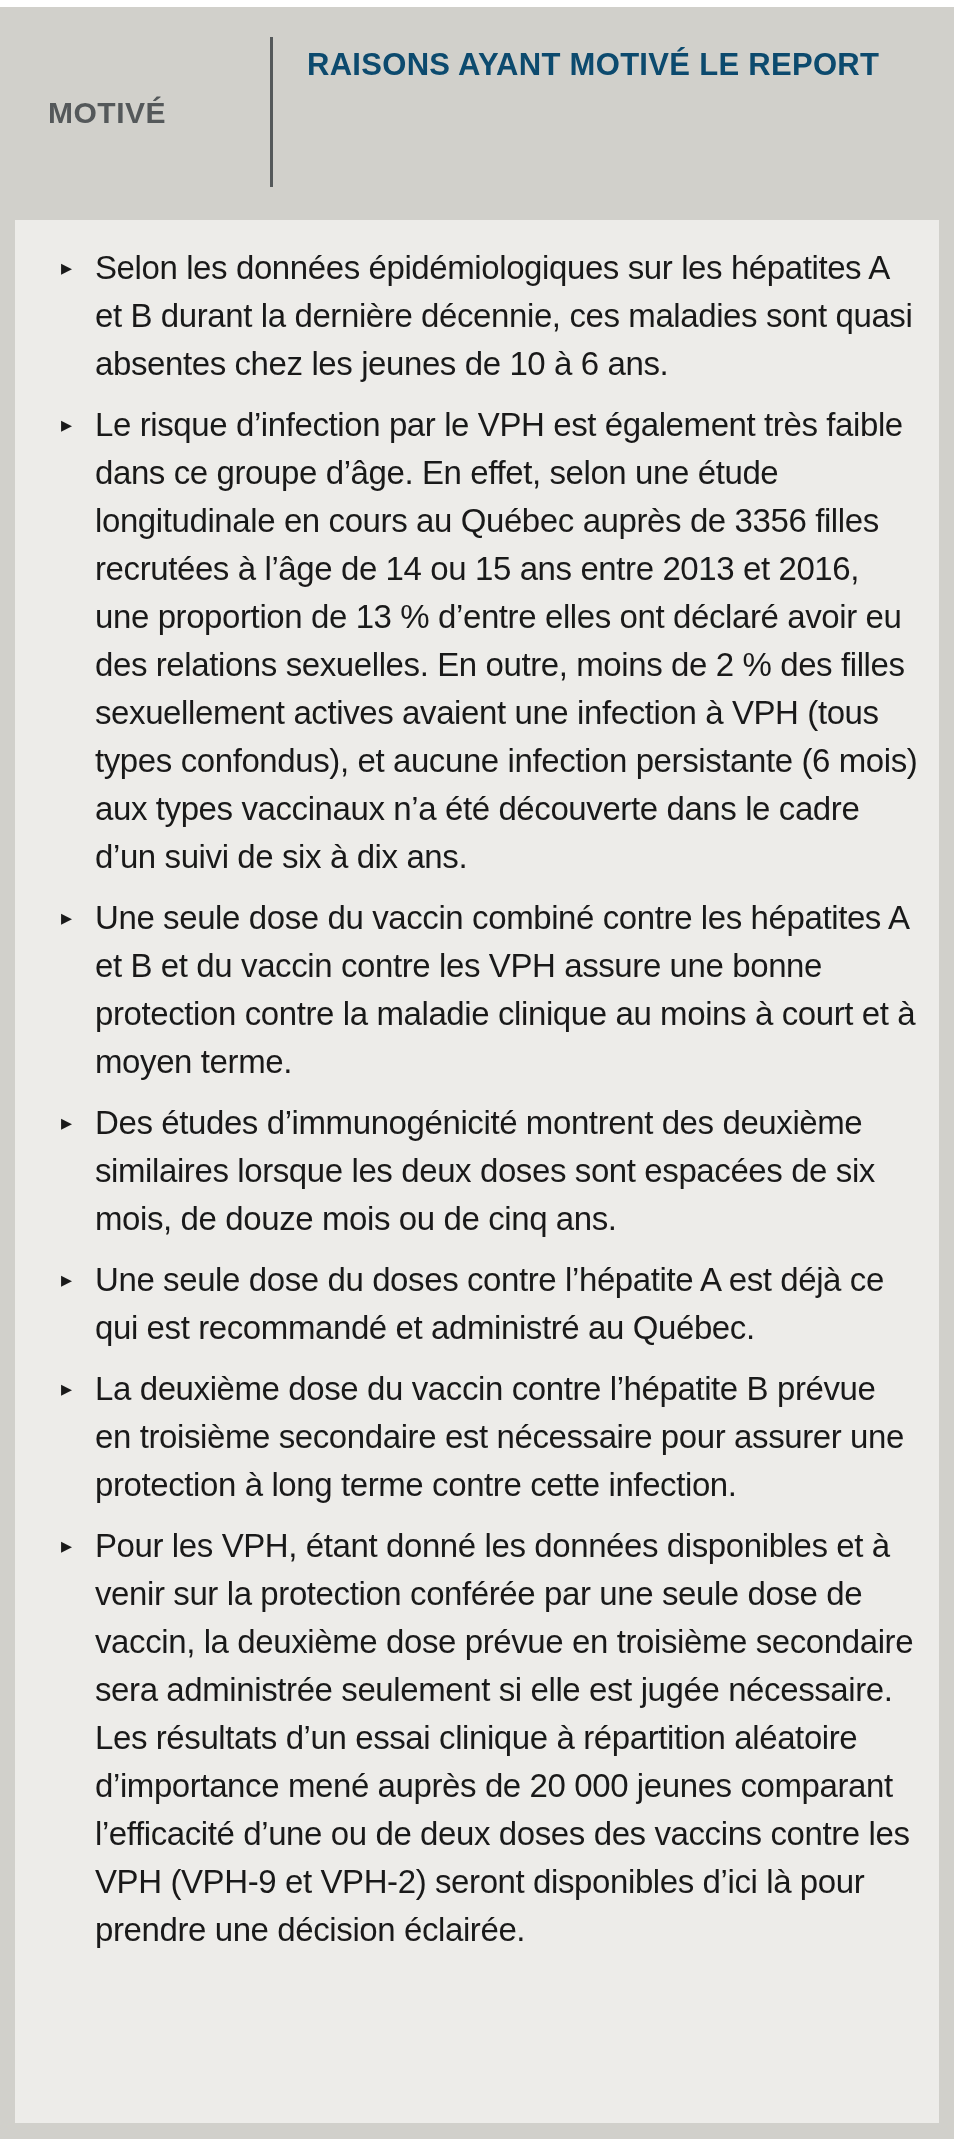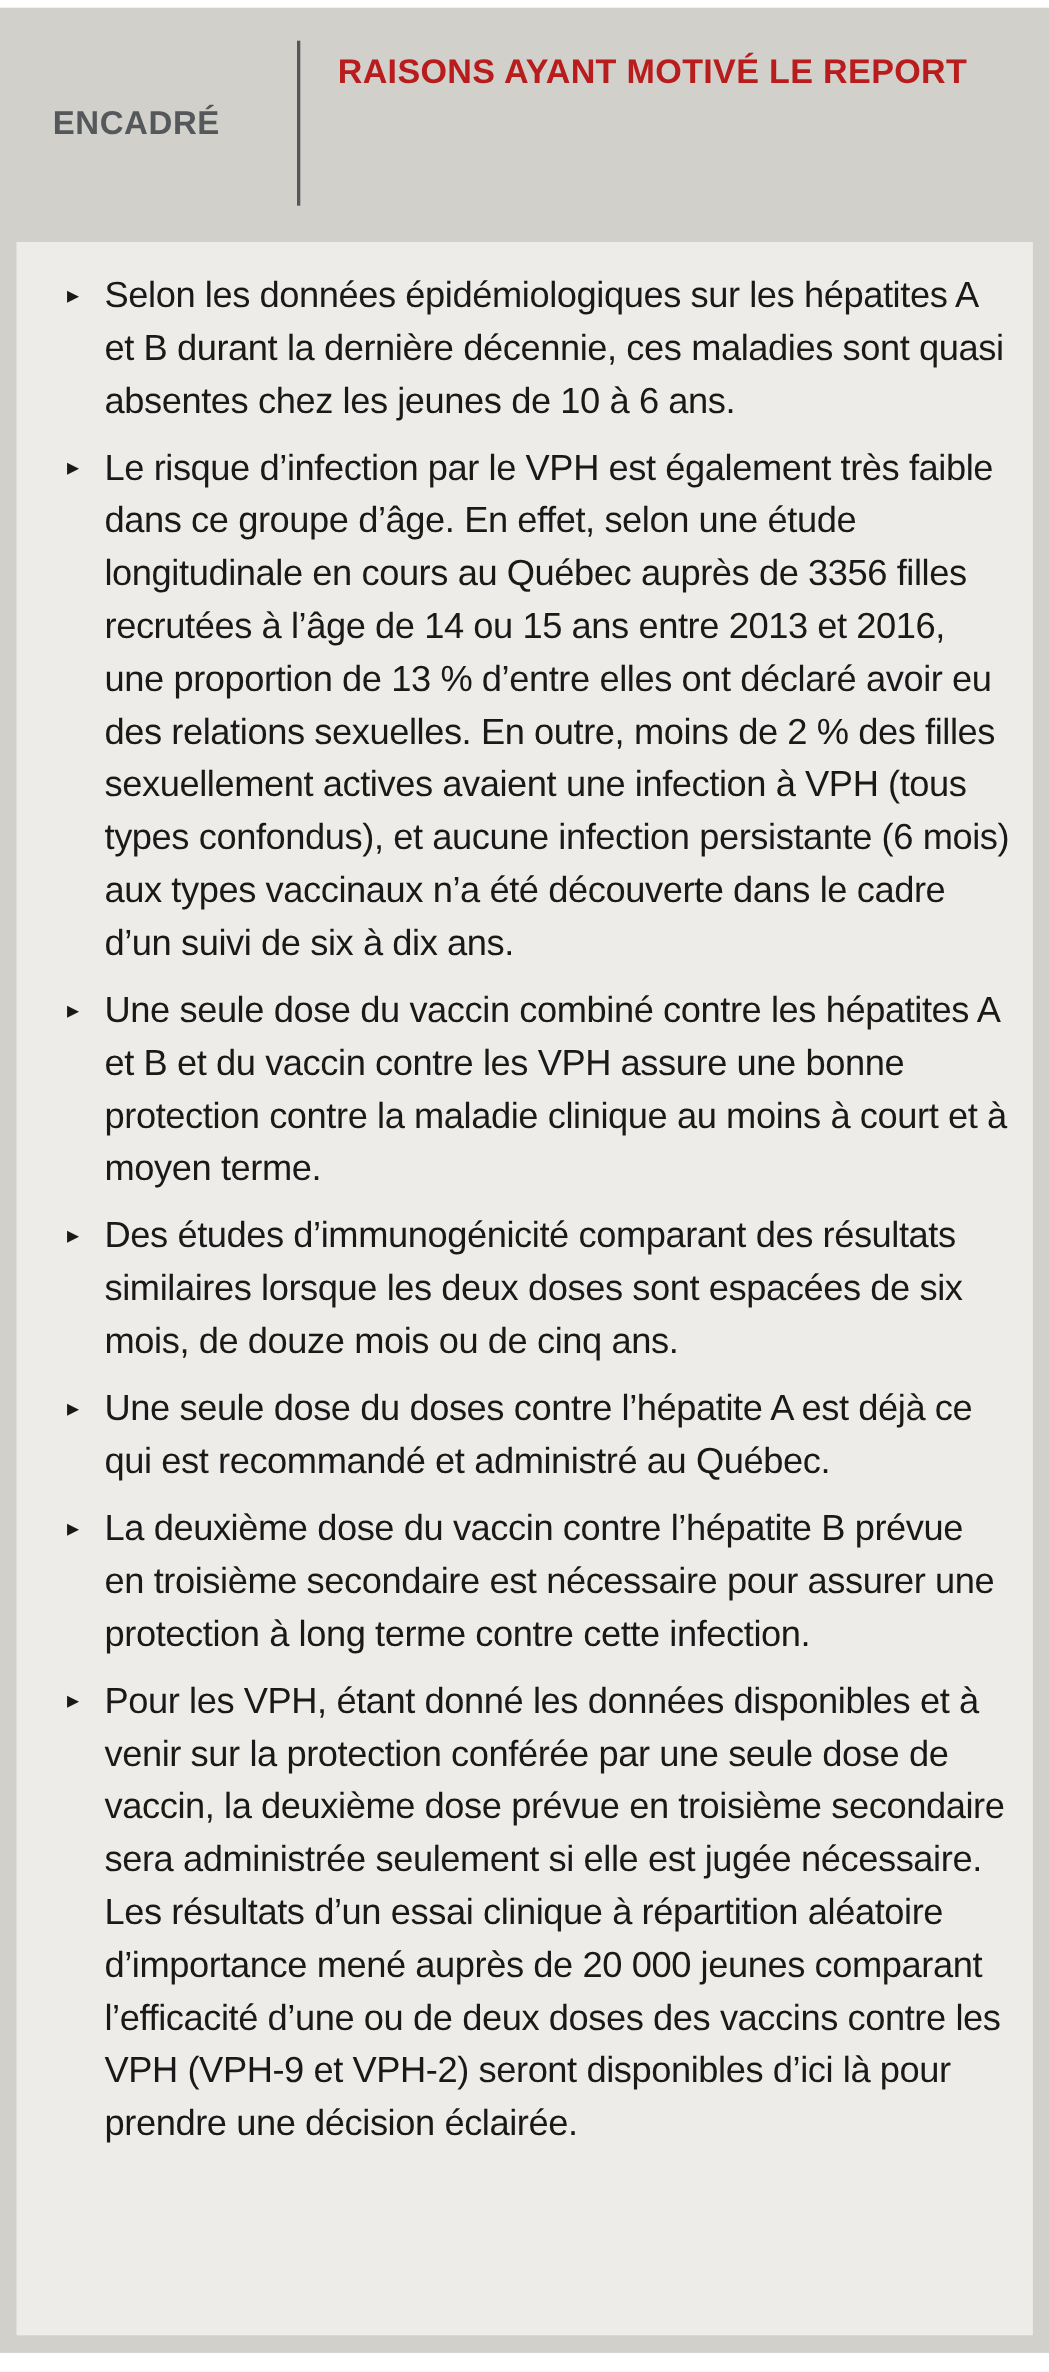--- a/index.html
+++ b/index.html
@@ -34,21 +34,21 @@
   }
   .title {
     position: absolute;
     left: 307px; top: 35px;
     margin: 0;
     width: 630px;
     font-size: 31px;
     font-weight: bold;
     line-height: 45px;
     letter-spacing: 0.3px;
-    color: #b91c1c;
+    color: #0c4a6e;
   }
   .title span { display: block; }
   .box {
     position: absolute;
     left: 15px; top: 213px;
     width: 924px; height: 1903px;
     background: #edece9;
     box-sizing: border-box;
     padding-top: 24px;
   }
@@ -78,21 +78,21 @@
     line-height: 41px;
     letter-spacing: -0.3px;
     color: #191919;
   }
 </style>
 </head>
 <body>
 
 <div class="panel">
 
-  <div class="kicker">ENCADRÉ</div>
+  <div class="kicker">MOTIVÉ</div>
 
   <div class="header-divider"></div>
 
   <h1 class="title">
     <span>RAISONS AYANT MOTIVÉ LE REPORT</span>
   </h1>
 
   <div class="box">
     <ul class="reasons">
   <li class="reason">
@@ -105,21 +105,21 @@
     <span class="reason-text">Le risque d’infection par le VPH est également très faible dans ce groupe d’âge. En effet, selon une étude longitudinale en cours au Québec auprès de 3356 filles recrutées à l’âge de 14 ou 15 ans entre 2013 et 2016, une proportion de 13 % d’entre elles ont déclaré avoir eu des relations sexuelles. En outre, moins de 2 % des filles sexuellement actives avaient une infection à VPH (tous types confondus), et aucune infection persistante (6 mois) aux types vaccinaux n’a été découverte dans le cadre d’un suivi de six à dix ans.</span>
   </li>
 
   <li class="reason">
     <span class="bullet-marker">▸</span>
     <span class="reason-text">Une seule dose du vaccin combiné contre les hépatites A et B et du vaccin contre les VPH assure une bonne protection contre la maladie clinique au moins à court et à moyen terme.</span>
   </li>
 
   <li class="reason">
     <span class="bullet-marker">▸</span>
-    <span class="reason-text">Des études d’immunogénicité comparant des résultats similaires lorsque les deux doses sont espacées de six mois, de douze mois ou de cinq ans.</span>
+    <span class="reason-text">Des études d’immunogénicité montrent des deuxième similaires lorsque les deux doses sont espacées de six mois, de douze mois ou de cinq ans.</span>
   </li>
 
   <li class="reason">
     <span class="bullet-marker">▸</span>
     <span class="reason-text">Une seule dose du doses contre l’hépatite A est déjà ce qui est recommandé et administré au Québec.</span>
   </li>
 
   <li class="reason">
     <span class="bullet-marker">▸</span>
     <span class="reason-text">La deuxième dose du vaccin contre l’hépatite B prévue en troisième secondaire est nécessaire pour assurer une protection à long terme contre cette infection.</span>

